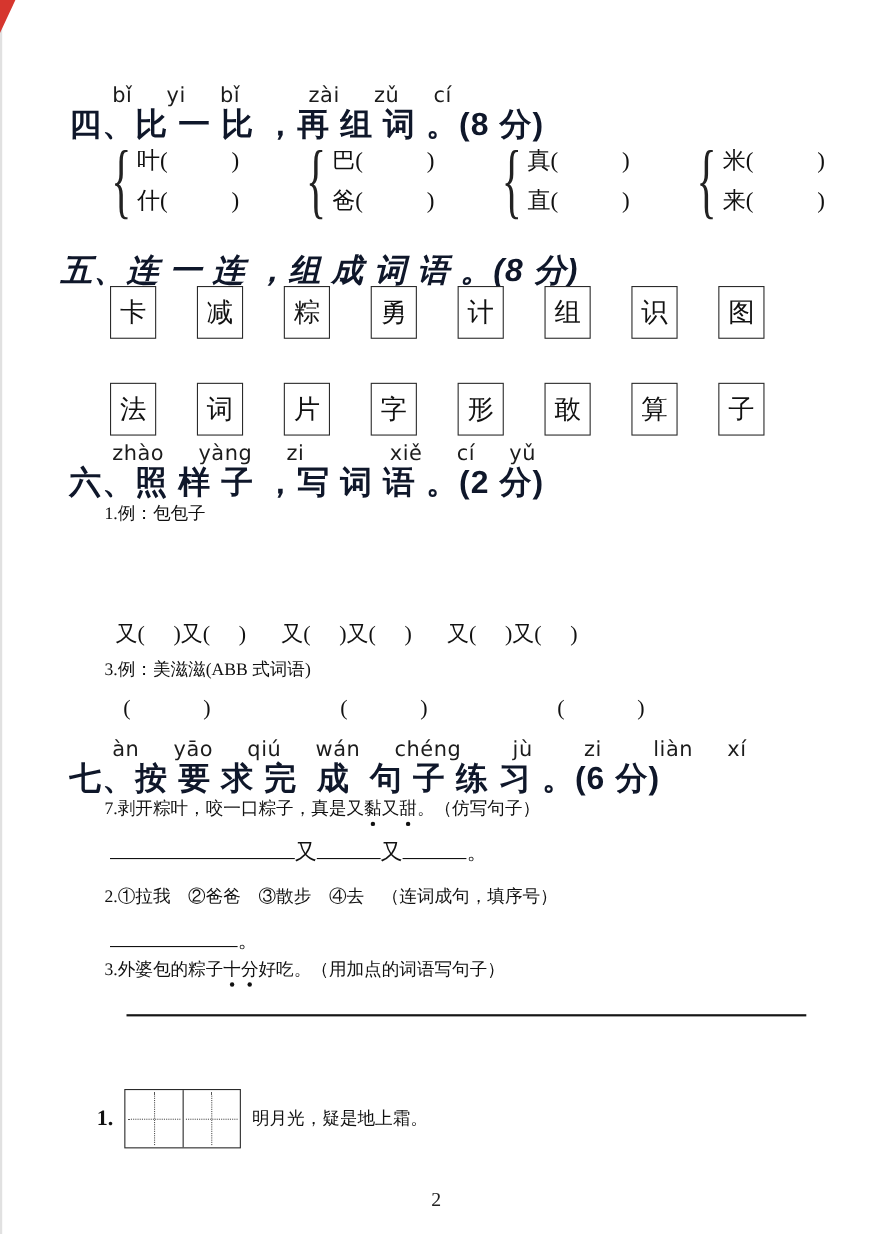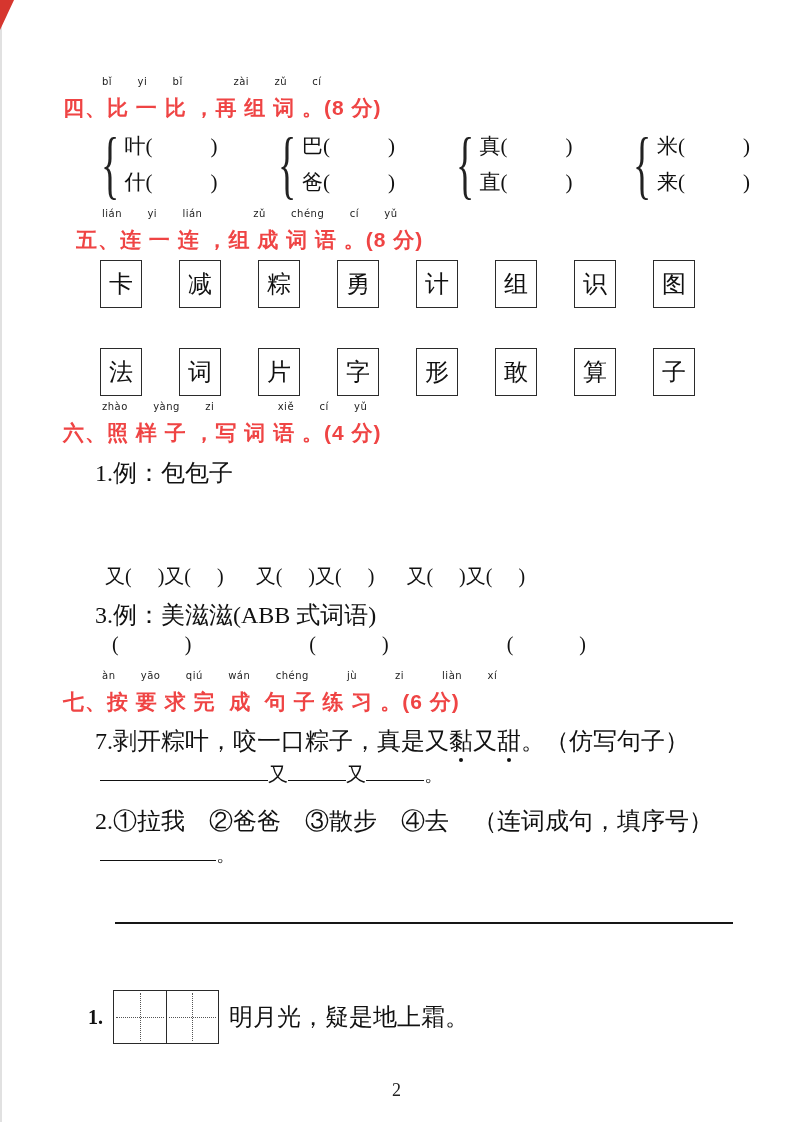--- a/index.html
+++ b/index.html
@@ -9,30 +9,30 @@
     margin:0 auto;
     background:#ffffff;
     overflow:hidden;
     color:#111;
     font-family:"Liberation Serif","DejaVu Serif",serif;
     font-size:20px;
   }
   .abs { position:absolute; }
   .pinyin {
     font-family:"DejaVu Sans","Liberation Sans",sans-serif;
-    font-size:10px; color:#1c1c1c;
+    font-size:19px; color:#1c1c1c;
     word-spacing:9px; letter-spacing:0.5px;
     white-space:pre;
   }
   .sec-title {
     font-family:"Liberation Sans","DejaVu Sans",sans-serif;
-    font-weight:bold; font-size:21px; color:#ef4444;
+    font-weight:bold; font-size:29px; color:#0f172a;
     white-space:pre; letter-spacing:1px;
   }
-  .body-line { font-size:24px; white-space:pre; }
+  .body-line { font-size:16px; white-space:pre; }
   .item-num { font-family:"Liberation Serif",serif; font-weight:bold; }
 
   
   .groups { display:flex; gap:52px; align-items:center; }
   .group { display:flex; align-items:center; }
   .brace {
     font-size:76px; font-weight:300; line-height:0.9;
     transform:scaleX(0.5); transform-origin:center;
     margin-right:-4px; color:#222;
   }
@@ -179,22 +179,21 @@
         <span class="group-row">
             <span>来</span>
             <span>(</span>
             <span class="pgap-wide"></span>
             <span>)</span>
           </span>
       </span>
     </div>
   </div>
 
-  <div class="abs pinyin" style="left:102px;top:208px;">lián  yi  lián    zǔ  chéng  cí  yǔ</div>
-  <div class="abs sec-title" style="left:76px;top:226px;">五、连 一 连 ，组 成 词 语 。(8 分)</div>
+  <div class="abs sec-title" style="left:55px;top:226px;font-style:italic;">五、连 一 连 ，组 成 词 语 。(8 分)</div>
 
   <div class="abs box-row" style="left:100px;top:260px;">
     <div class="char-box">卡</div>
     <div class="char-box">减</div>
     <div class="char-box">粽</div>
     <div class="char-box">勇</div>
     <div class="char-box">计</div>
     <div class="char-box">组</div>
     <div class="char-box">识</div>
     <div class="char-box">图</div>
@@ -205,21 +204,21 @@
     <div class="char-box">词</div>
     <div class="char-box">片</div>
     <div class="char-box">字</div>
     <div class="char-box">形</div>
     <div class="char-box">敢</div>
     <div class="char-box">算</div>
     <div class="char-box">子</div>
   </div>
 
   <div class="abs pinyin" style="left:102px;top:401px;">zhào  yàng  zi     xiě  cí  yǔ</div>
-  <div class="abs sec-title" style="left:63px;top:419px;">六、照 样 子 ，写 词 语 。(4 分)</div>
+  <div class="abs sec-title" style="left:63px;top:419px;">六、照 样 子 ，写 词 语 。(2 分)</div>
 
   <div class="abs body-line" style="left:95px;top:457px;">1.例：包包子</div>
 
   <div class="abs answer-row" style="left:105px;top:563px;">
     <span style="margin-right:32px;"><span>又</span><span>(</span><span class="pgap-small"></span><span>)</span><span>又</span><span>(</span><span class="pgap-small"></span><span>)</span></span>
     <span style="margin-right:32px;"><span>又</span><span>(</span><span class="pgap-small"></span><span>)</span><span>又</span><span>(</span><span class="pgap-small"></span><span>)</span></span>
     <span><span>又</span><span>(</span><span class="pgap-small"></span><span>)</span><span>又</span><span>(</span><span class="pgap-small"></span><span>)</span></span>
   </div>
 
   <div class="abs body-line" style="left:95px;top:599px;text-align:center;">3.例：美滋滋(ABB 式词语)</div>
@@ -242,20 +241,21 @@
       <span class="blank" style="width:58px;"></span>
       <span>。</span>
   </div>
 
   <div class="abs body-line" style="left:95px;top:805px;">2.①拉我　②爸爸　③散步　④去　（连词成句，填序号）</div>
   <div class="abs answer-row" style="left:100px;top:840px;">
     <span class="blank" style="width:116px;"></span>
       <span>。</span>
   </div>
 
+  <div class="abs body-line" style="left:95px;top:871px;"><span>3.外婆包的粽子</span><span class="jiadian">十</span><span class="jiadian">分</span><span>好吃。（用加点的词语写句子）</span></div>
 
   <div class="abs long-rule" style="left:115px;top:912px;width:618px;height:10px;"></div>
 
 
   <div class="abs s8-item" style="left:88px;top:990px;">
     <span class="item-num">1.</span>
     <span class="tzg">
       <span class="tzg-cell"></span>
       <span class="tzg-cell"></span>
     </span>

